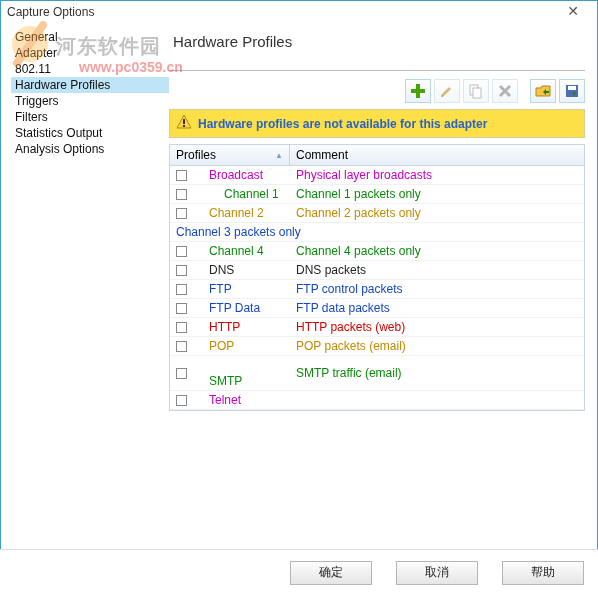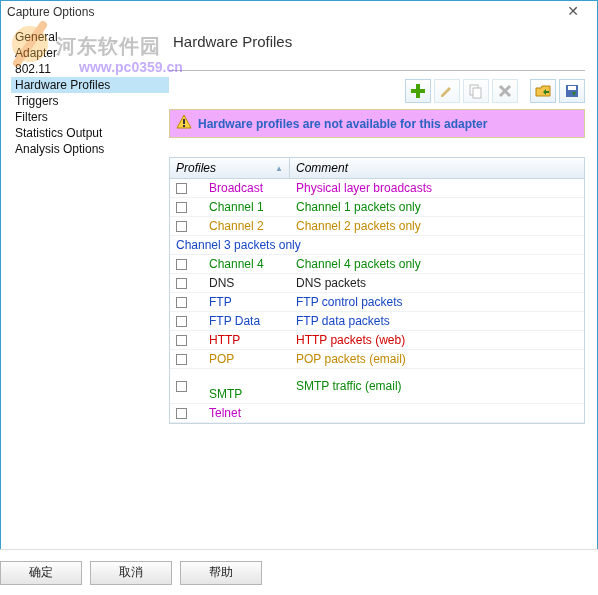--- a/index.html
+++ b/index.html
@@ -11,49 +11,49 @@
 .close-x { font-size: 14px; }
 
 .main { display: flex; height: 520px; }
 .sidebar { width: 168px; padding: 6px 0 0 10px; position: relative; }
 .sidebar-item { padding: 1px 4px; color: #111; cursor: default; white-space: nowrap; }
 .sidebar-item.selected { background: #bfe3f7; }
 
 .watermark-logo { position: absolute; left: 4px; top: -4px; width: 50px; height: 50px; opacity: .45; }
 .watermark-logo .circ { fill:#ffb13d; }
 .watermark-text1 { position:absolute; left:55px; top:10px; font-family:"SimHei","Microsoft YaHei",sans-serif; font-size:20px; color:#888; opacity:.5; font-weight:bold; letter-spacing:1px; }
-.watermark-text2 { position:absolute; left:78px; top:36px; font-family:Arial; font-size:14px; color:#8b5cf6; opacity:.5; font-weight:bold; }
+.watermark-text2 { position:absolute; left:78px; top:36px; font-family:Arial; font-size:14px; color:#ef4444; opacity:.5; font-weight:bold; }
 
 .content { flex:1; padding: 4px 12px 0 0; }
 .section-header { font-size: 15px; color: #333; margin: 6px 0 0 4px; }
 .section-underline { border: none; border-top: 1px solid #bbb; margin: 20px 0 8px 0; }
 
 .toolbar { display: flex; gap: 3px; justify-content: flex-end; margin-bottom: 6px; }
 .tool-btn { width: 26px; height: 24px; border: 1px solid #bcd6e6; background: linear-gradient(#fefefe,#eaf3fa); display: flex; align-items: center; justify-content: center; }
 .tool-btn.disabled { opacity:.55; }
 .tool-btn svg { width:16px; height:16px; }
 
-.warning-bar { border:1px solid #d6ce96; background:#f0abfc; padding:4px 6px; display:flex; align-items:center; gap:6px; margin-bottom:19px; }
+.warning-bar { border:1px solid #d6ce96; background:#fde047; padding:4px 6px; display:flex; align-items:center; gap:6px; margin-bottom:6px; }
 .warning-bar .txt { color:#2a63c4; font-weight:bold; }
 .warn-icon svg { width:16px; height:16px; }
 
 .grid-wrap { border:1px solid #c7d7e2; }
-.grid-head { display:flex; background:linear-gradient(#fbfdff,#e6eef6); border-bottom:1px solid #c7d7e2;font-style:italic; }
+.grid-head { display:flex; background:linear-gradient(#fbfdff,#e6eef6); border-bottom:1px solid #c7d7e2; }
 .col { display:flex; align-items:center; padding:3px 6px; }
 .col1 { width:120px; border-right:1px solid #c7d7e2; }
 .col2 { flex:1; }
 .sort-arrow{ margin-left:auto; color:#7aa2c4; font-size:8px; }
 .grid-body { }
 .row { display:flex; border-bottom:1px solid #eef2f5; }
 .row .cell { display:flex; align-items:center; padding:2px 6px; }
 .row .cell1 { width:120px; gap:22px; }
 .chk { width:11px; height:11px; border:1px solid #888; background:#fff; flex:none; }
 .cell2 { flex:1; }
 
-.buttons { position:absolute; bottom:0; left:0; right:0; height:46px; border-top:1px solid #ddd; display:flex; align-items:center; justify-content:flex-start; gap:8px; padding-right:14px; background:#fff; }
+.buttons { position:absolute; bottom:0; left:0; right:0; height:46px; border-top:1px solid #ddd; display:flex; align-items:center; justify-content:flex-end; gap:24px; padding-right:14px; background:#fff; }
 .btn { width:82px; height:24px; border:1px solid #b5b5b5; background:linear-gradient(#fdfdfd,#e5e5e5); display:flex; align-items:center; justify-content:center; color:#222; }
 </style>
 </head>
 <body>
 
 <div class="titlebar">
   <span class="titlebar-title">Capture Options</span>
   <div class="close-btn">
       <span class="close-x">✕</span>
     </div>
@@ -145,21 +145,21 @@
           <div class="row">
             <div class="cell cell1">
               <span class="chk"></span>
               <span style="color: rgb(196, 0, 196);">Broadcast</span>
             </div>
             <div class="cell cell2" style="color: rgb(196, 0, 196);">Physical layer broadcasts</div>
           </div>
           <div class="row">
             <div class="cell cell1">
               <span class="chk"></span>
-              <span style="color: rgb(10, 138, 10);">Channel 1</span>
+              <span style="color: rgb(10, 138, 10); margin-left: 15px;">Channel 1</span>
             </div>
             <div class="cell cell2" style="color: rgb(10, 138, 10);">Channel 1 packets only</div>
           </div>
           <div class="row">
             <div class="cell cell1">
               <span class="chk"></span>
               <span style="color: rgb(193, 138, 0);">Channel 2</span>
             </div>
             <div class="cell cell2" style="color: rgb(193, 138, 0);">Channel 2 packets only</div>
           </div>

